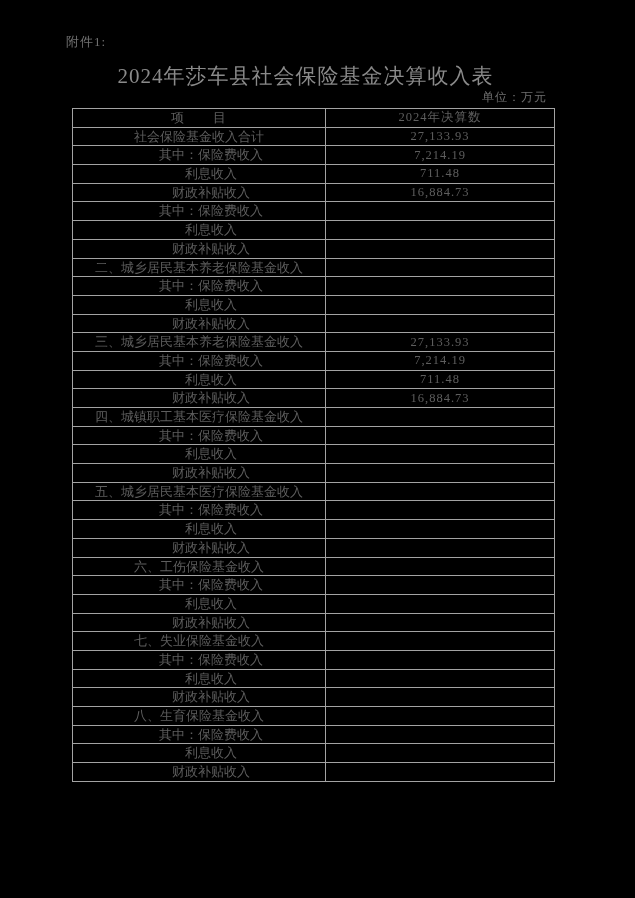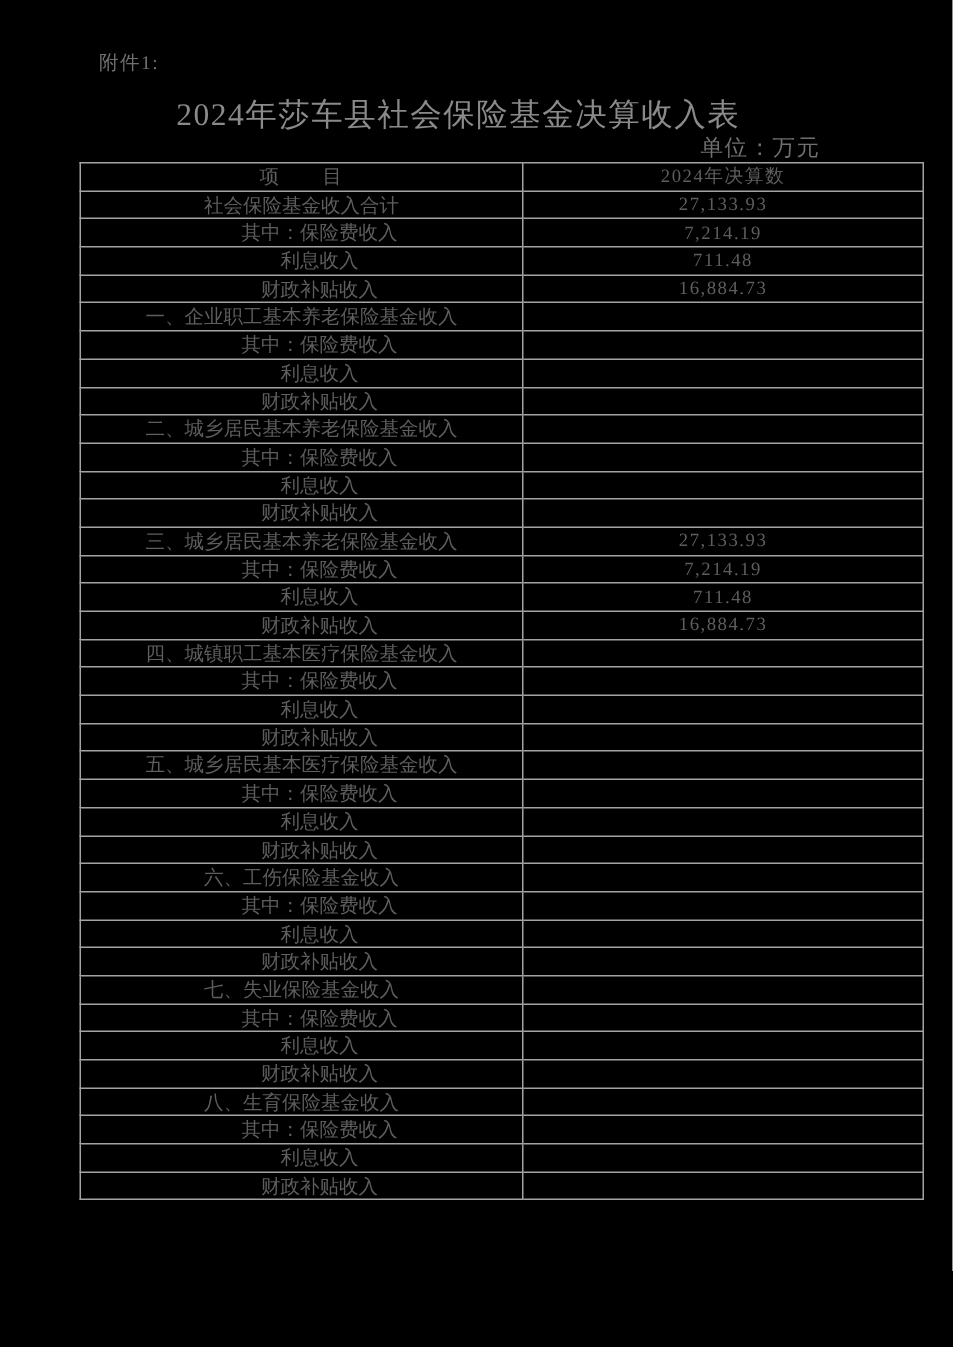--- a/index.html
+++ b/index.html
@@ -35,29 +35,29 @@
     color: #8a8a8a;
     letter-spacing: 1px;
     white-space: nowrap;
   }
   .unit {
     position: absolute;
     left: 64px;
     top: 89px;
     width: 483px;
     text-align: right;
-    font-size: 15px;
+    font-size: 12px;
     color: #6f6f6f;
     letter-spacing: 1px;
   }
   table.income-table {
     position: absolute;
-    left: 53px;
+    left: 72px;
     top: 108px;
-    width: 563px;
+    width: 483px;
     border-collapse: collapse;
     table-layout: fixed;
   }
   .income-table th,
   .income-table td {
     border: 1px solid #a3a3a3;
     height: 18.7px;
     padding: 0;
     font-size: 13px;
     font-weight: normal;
@@ -103,24 +103,20 @@
         </tr>
         <tr>
           <td class="c-item t-sub">利息收入</td>
           <td class="c-value">711.48</td>
         </tr>
         <tr>
           <td class="c-item t-sub">财政补贴收入</td>
           <td class="c-value">16,884.73</td>
         </tr>
         <tr>
-          <td class="c-item t-section">一、企业职工基本养老保险基金收入</td>
-          <td class="c-value"></td>
-        </tr>
-        <tr>
           <td class="c-item t-sub">其中：保险费收入</td>
           <td class="c-value"></td>
         </tr>
         <tr>
           <td class="c-item t-sub">利息收入</td>
           <td class="c-value"></td>
         </tr>
         <tr>
           <td class="c-item t-sub">财政补贴收入</td>
           <td class="c-value"></td>

